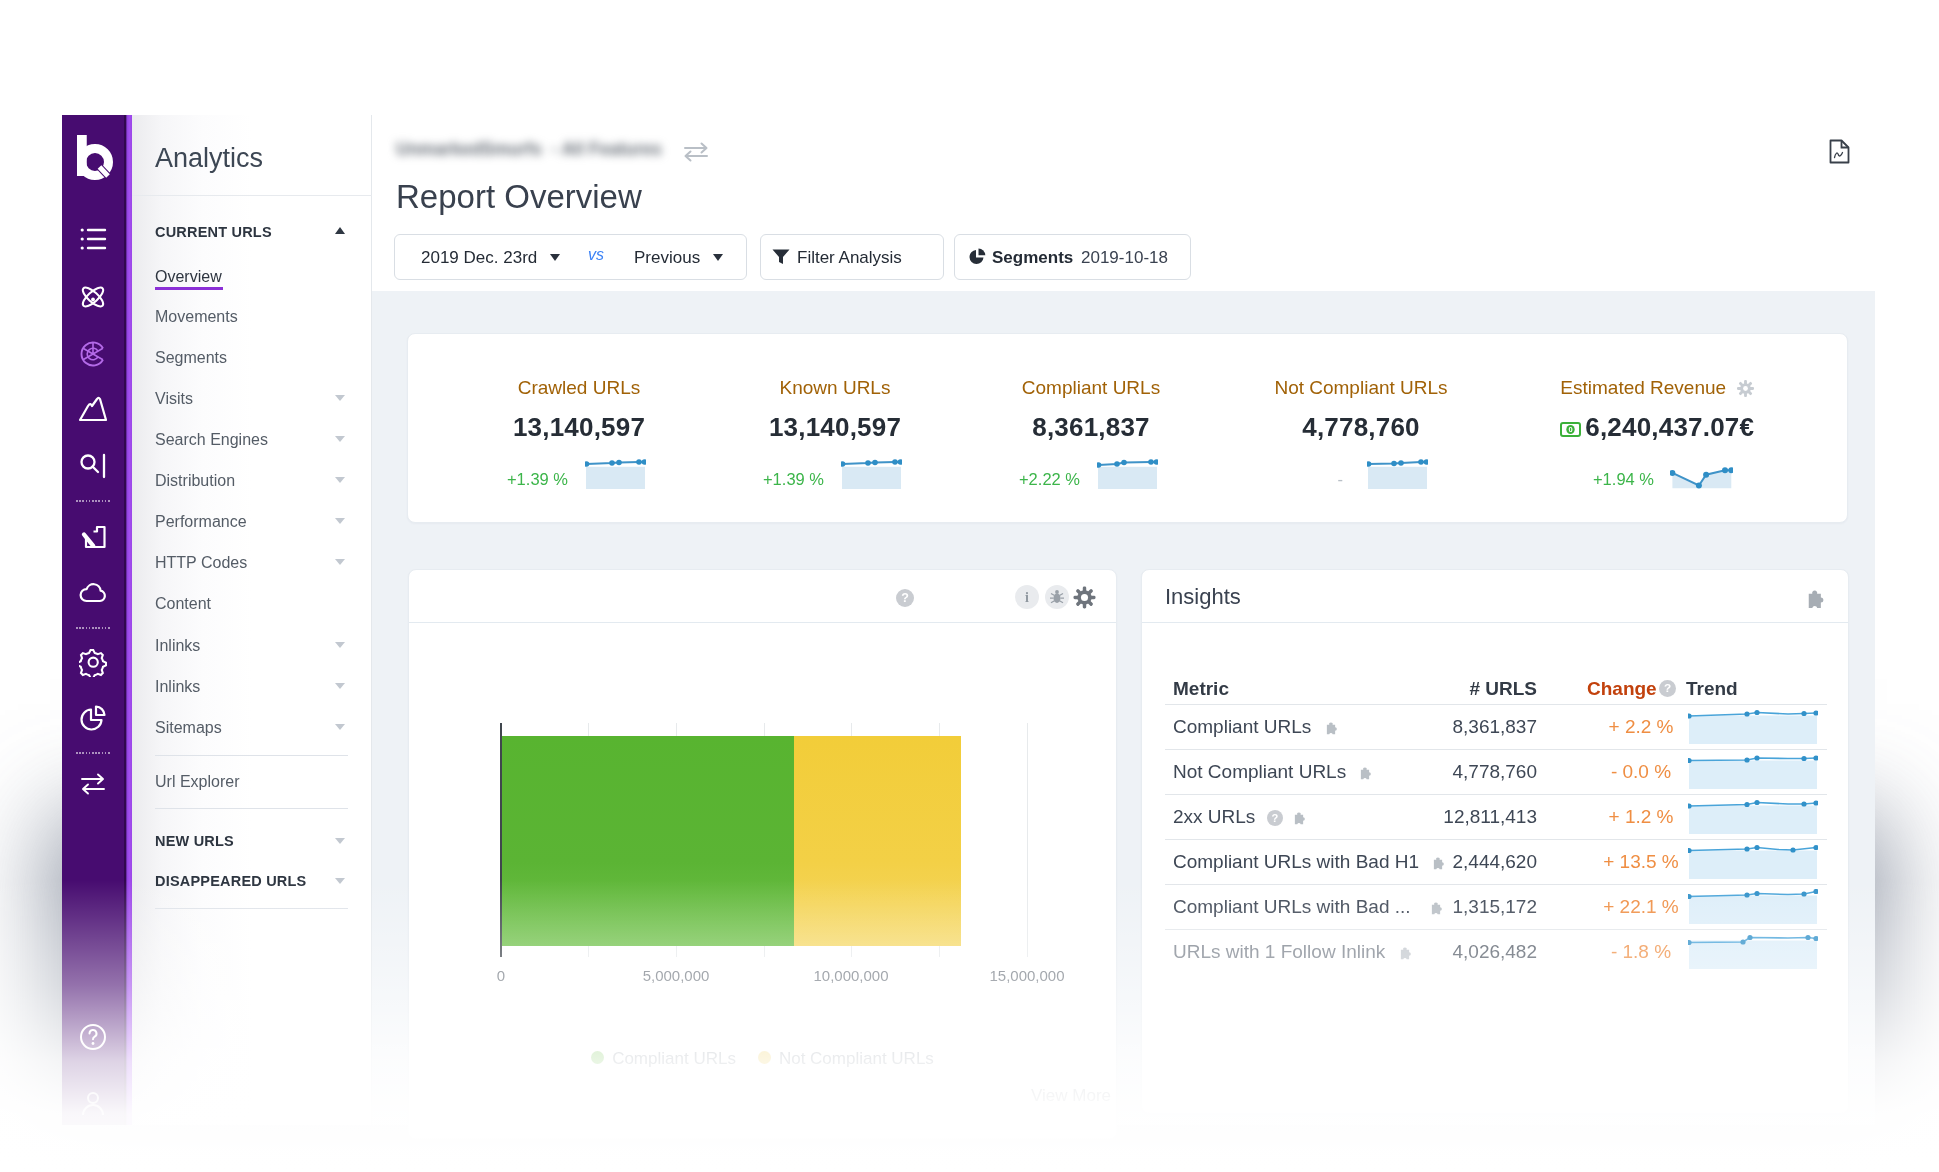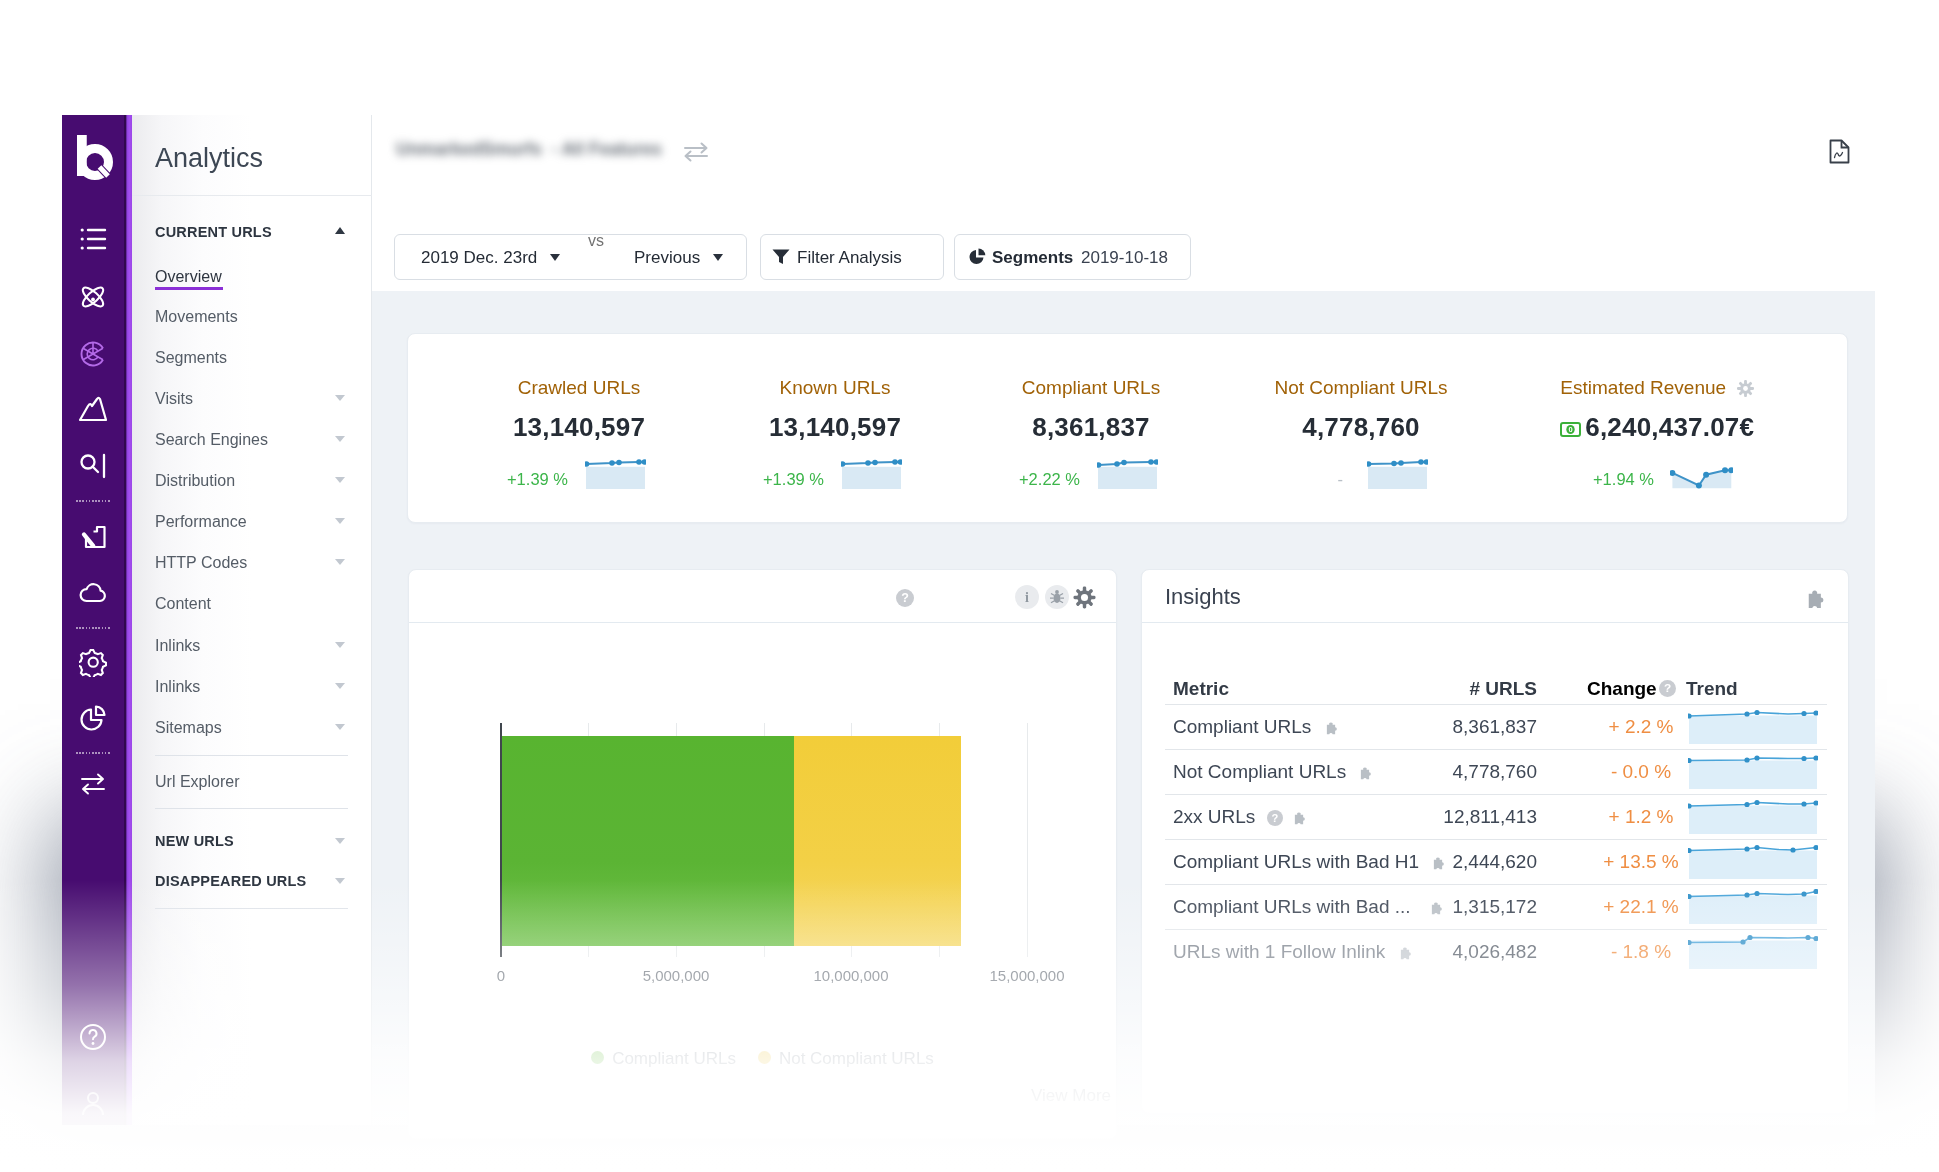--- a/index.html
+++ b/index.html
@@ -190,34 +190,35 @@
       <div class="msect" style="top:718px;">NEW URLS</div>
         <div class="care" style="top:723px;"></div>
       <div class="msect" style="top:758px;">DISAPPEARED URLS</div>
         <div class="care" style="top:763px;"></div>
       <div class="navsep2" style="top:793px;"></div>
     </div>
     <div id="main">
       <div id="mainbg"></div>
 
       <div style="position:absolute; left:24px; top:24px; font-size:17.5px; font-weight:bold; color:#666d76; filter:blur(4.5px); white-space:nowrap;">UnmarkedSmurfs&nbsp;&nbsp;- All Features</div>
+      <div style="position:absolute; left:24px; top:63px; font-size:33px; color:#39414e;">Report Overview</div>
       <svg style="position:absolute; left:310px; top:27px;" width="28" height="20" viewBox="0 0 28 20" fill="none" stroke="#b9bfc6" stroke-width="2" stroke-linecap="round" stroke-linejoin="round">
           <path d="M3,6 L24,6 M19.5,1.5 L24.5,6 L19.5,10.5"></path>
           <path d="M25,14 L4,14 M8.5,9.5 L3.5,14 L8.5,18.5"></path>
         </svg>
       <svg style="position:absolute; left:1457px; top:24px;" width="21" height="25" viewBox="0 0 21 25" fill="none" stroke="#39404a" stroke-width="1.8">
           <path d="M1.5,1.5 H12.5 L19.5,8.5 V23.5 H1.5 Z" stroke-linejoin="round"></path>
           <path d="M12.5,1.5 V8.5 H19.5"></path>
           <path d="M5.5,18.5 C6.5,13.5 8.5,13 9.3,15.5 C10,18 12,17.5 13.5,13.5" stroke-width="1.3" stroke-linecap="round"></path>
         </svg>
 
       <div class="ctrl" style="left:22px; width:353px;"></div>
       <div style="position:absolute; left:49px; top:133px; font-size:17px; color:#242b35;">2019 Dec. 23rd</div>
       <div class="caretdd" style="position:absolute; left:178px; top:139px;"></div>
-      <div style="position:absolute; left:216px; top:117px; font-size:16px; color:#737373;">vs</div>
+      <div style="position:absolute; left:216px; top:131px; font-size:16px; color:#3b82f6;font-style:italic;">vs</div>
       <div style="position:absolute; left:262px; top:133px; font-size:17px; color:#242b35;">Previous</div>
       <div class="caretdd" style="position:absolute; left:341px; top:139px;"></div>
       <div class="ctrl" style="left:388px; width:184px;"></div>
       <svg style="position:absolute; left:400px; top:134px;" width="18" height="16" viewBox="0 0 18 16" fill="#272e38">
           <path d="M0.5,0.5 L17.5,0.5 L11,8 L11,15 L7,13 L7,8 Z"></path>
         </svg>
       <div style="position:absolute; left:425px; top:133px; font-size:17px; color:#242b35;">Filter Analysis</div>
       <div class="ctrl" style="left:582px; width:237px;"></div>
       <svg style="position:absolute; left:596px; top:133px;" width="18" height="18" viewBox="0 0 18 18" fill="#272e38">
           <path d="M8,2 A7,7 0 1 0 15.5,9.5 L8,9.5 Z"></path>
@@ -377,21 +378,21 @@
       </div>
 
       <div class="card" id="insightscard" style="left:769px; top:454px; width:708px; height:545px;">
         <div style="position:absolute; left:0; top:52px; width:706px; height:1px; background:#e3eaf0;"></div>
         <div style="position:absolute; left:23px; top:14px; font-size:22px; color:#3a4250;">Insights</div>
         <svg style="position:absolute; left:664px; top:17px;" width="22" height="22" viewBox="0 0 20 20" fill="#a7adb4">
             <path d="M2.5,6.2 h3.2 a2.3,2.3 0 1 1 4.4,0 h3.4 v3.4 a2.3,2.3 0 1 1 0,4.6 v4.8 h-3.3 a2.3,2.3 0 0 0 -4.5,0 h-3.2 Z"></path>
           </svg>
         <div style="position:absolute; left:31px; top:108px; font-size:19px; font-weight:bold; color:#333b46;">Metric</div>
         <div style="position:absolute; left:275px; top:108px; width:120px; font-size:19px; font-weight:bold; color:#333b46; text-align:right;"># URLS</div>
-        <div style="position:absolute; left:445px; top:108px; font-size:19px; font-weight:bold; color:#000000;">Change</div>
+        <div style="position:absolute; left:445px; top:108px; font-size:19px; font-weight:bold; color:#c2410c;">Change</div>
         <svg style="position:absolute; left:517px; top:110px;" width="17" height="17" viewBox="0 0 18 18">
             <circle cx="9" cy="9" r="9" fill="#c9ccd1"></circle>
             <text x="9" y="13.2" font-size="12.5" font-weight="bold" fill="#fff" text-anchor="middle">?</text>
           </svg>
         <div style="position:absolute; left:544px; top:108px; font-size:19px; font-weight:bold; color:#333b46;">Trend</div>
         <div class="isep" style="top:134px;"></div>
         <div class="isep" style="top:179px;"></div>
         <div class="isep" style="top:224px;"></div>
         <div class="isep" style="top:269px;"></div>
         <div class="isep" style="top:314px;"></div>

